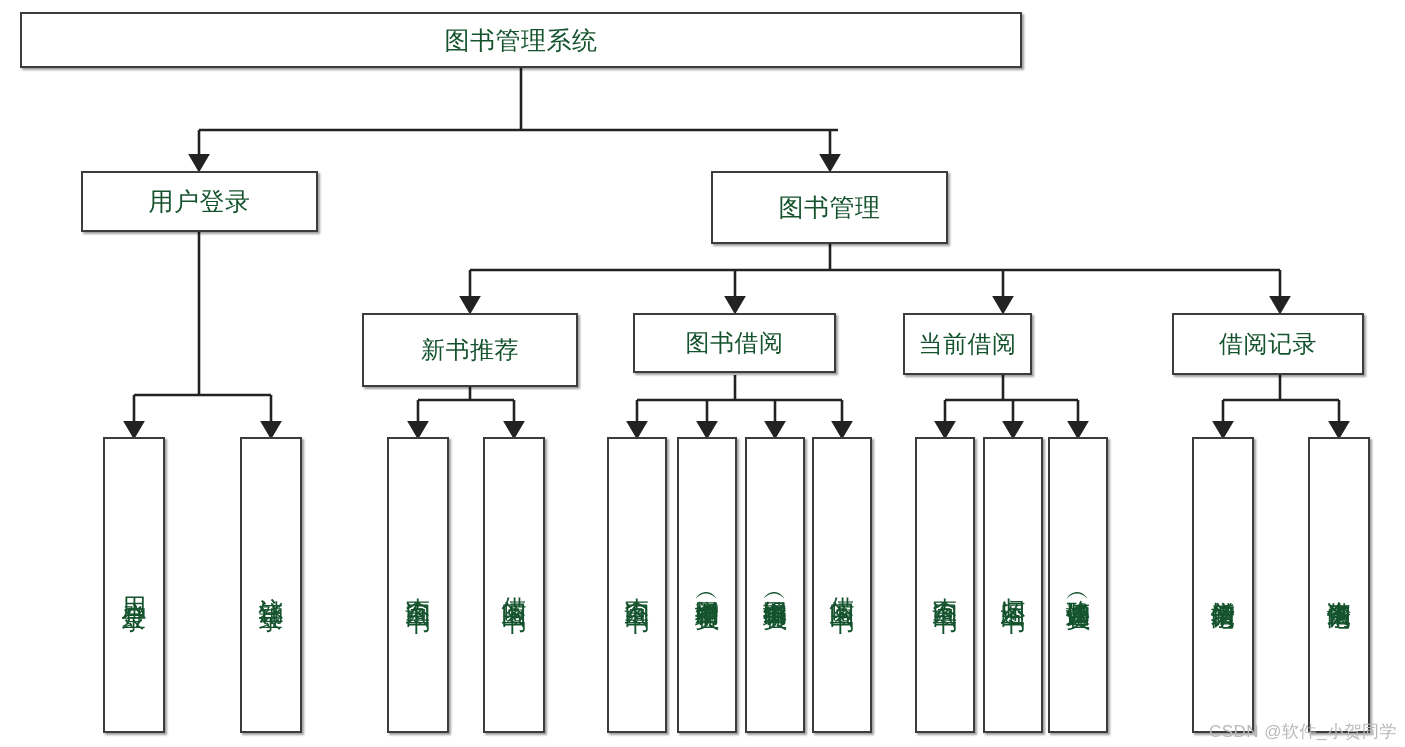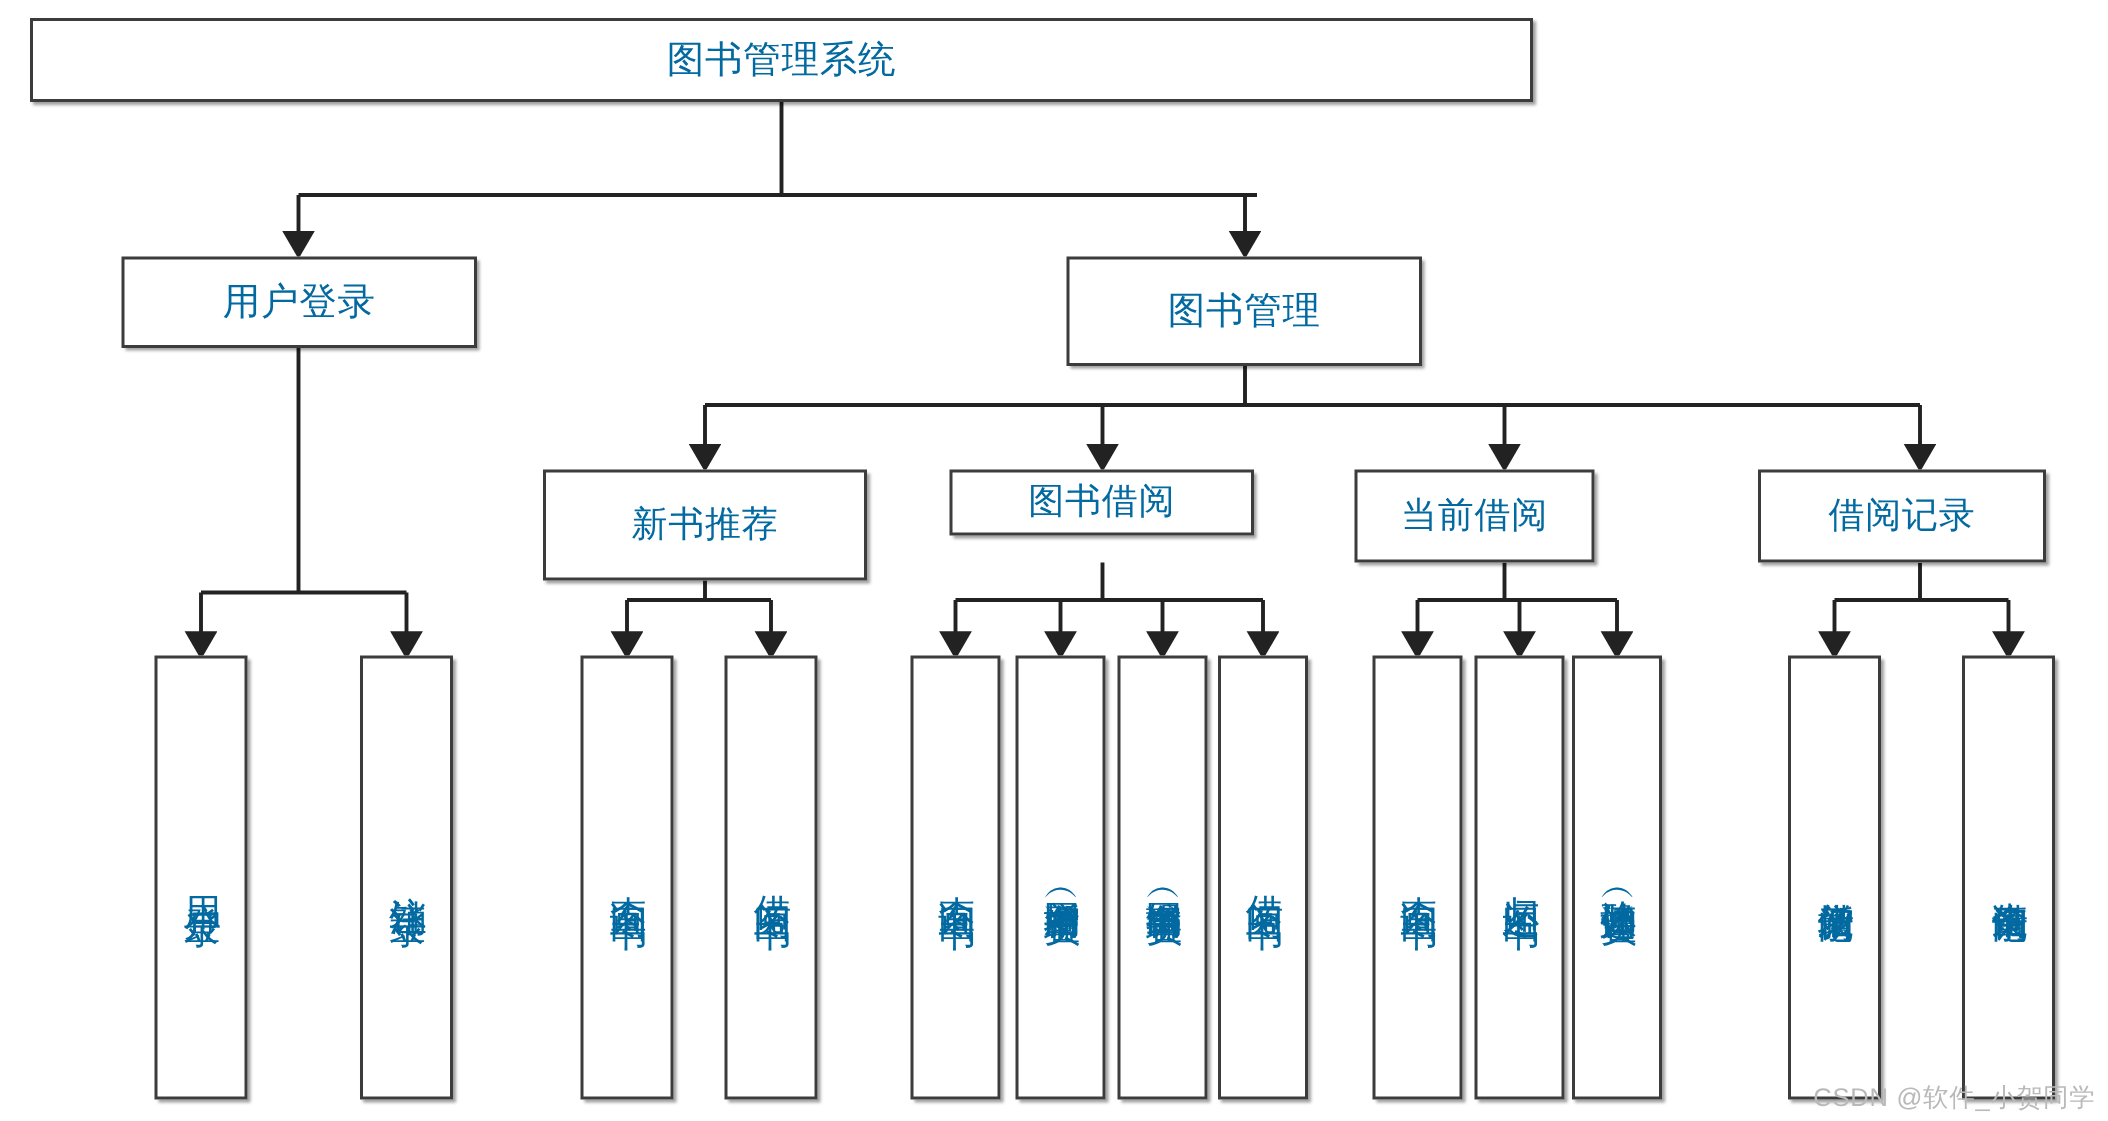--- a/index.html
+++ b/index.html
@@ -28,21 +28,21 @@
   }
   .node {
     position: absolute;
     box-sizing: border-box;
     background: #ffffff;
     border: 2px solid #3c3c3c;
     box-shadow: 2px 2px 2px rgba(0,0,0,0.38);
     display: flex;
     align-items: center;
     justify-content: center;
-    color: #0369a1;
+    color: #14532d;
     z-index: 2;
   }
   .node-label {
     display: block;
     text-align: center;
     line-height: 1.06;
     letter-spacing: 0.5px;
     white-space: nowrap;
   }
   
@@ -147,24 +147,24 @@
   <div class="node horiz" style="left:81px; top:171px; width:237px; height:61px;">
     <span class="node-label">用户登录</span>
   </div>
   <div class="node horiz" style="left:711px; top:171px; width:237px; height:73px;">
     <span class="node-label">图书管理</span>
   </div>
 
   <div class="node level3" style="left:362px; top:313px; width:216px; height:74px;">
     <span class="node-label">新书推荐</span>
   </div>
-  <div class="node level3" style="left:633px; top:313px; width:203px; height:44px;">
+  <div class="node level3" style="left:633px; top:313px; width:203px; height:60px;">
     <span class="node-label">图书借阅</span>
   </div>
-  <div class="node level3" style="left:903px; top:313px; width:160px; height:62px;align-items:center;">
+  <div class="node level3" style="left:903px; top:313px; width:129px; height:62px;align-items:center;">
     <span class="node-label">当前借阅</span>
   </div>
   <div class="node level3" style="left:1172px; top:313px; width:192px; height:62px;">
     <span class="node-label">借阅记录</span>
   </div>
 
   <div class="node leaf" style="left:103px; top:437px; width:62px; height:296px;">
     <span class="node-label">用户登录</span>
   </div>
   <div class="node leaf" style="left:240px; top:437px; width:62px; height:296px;">

